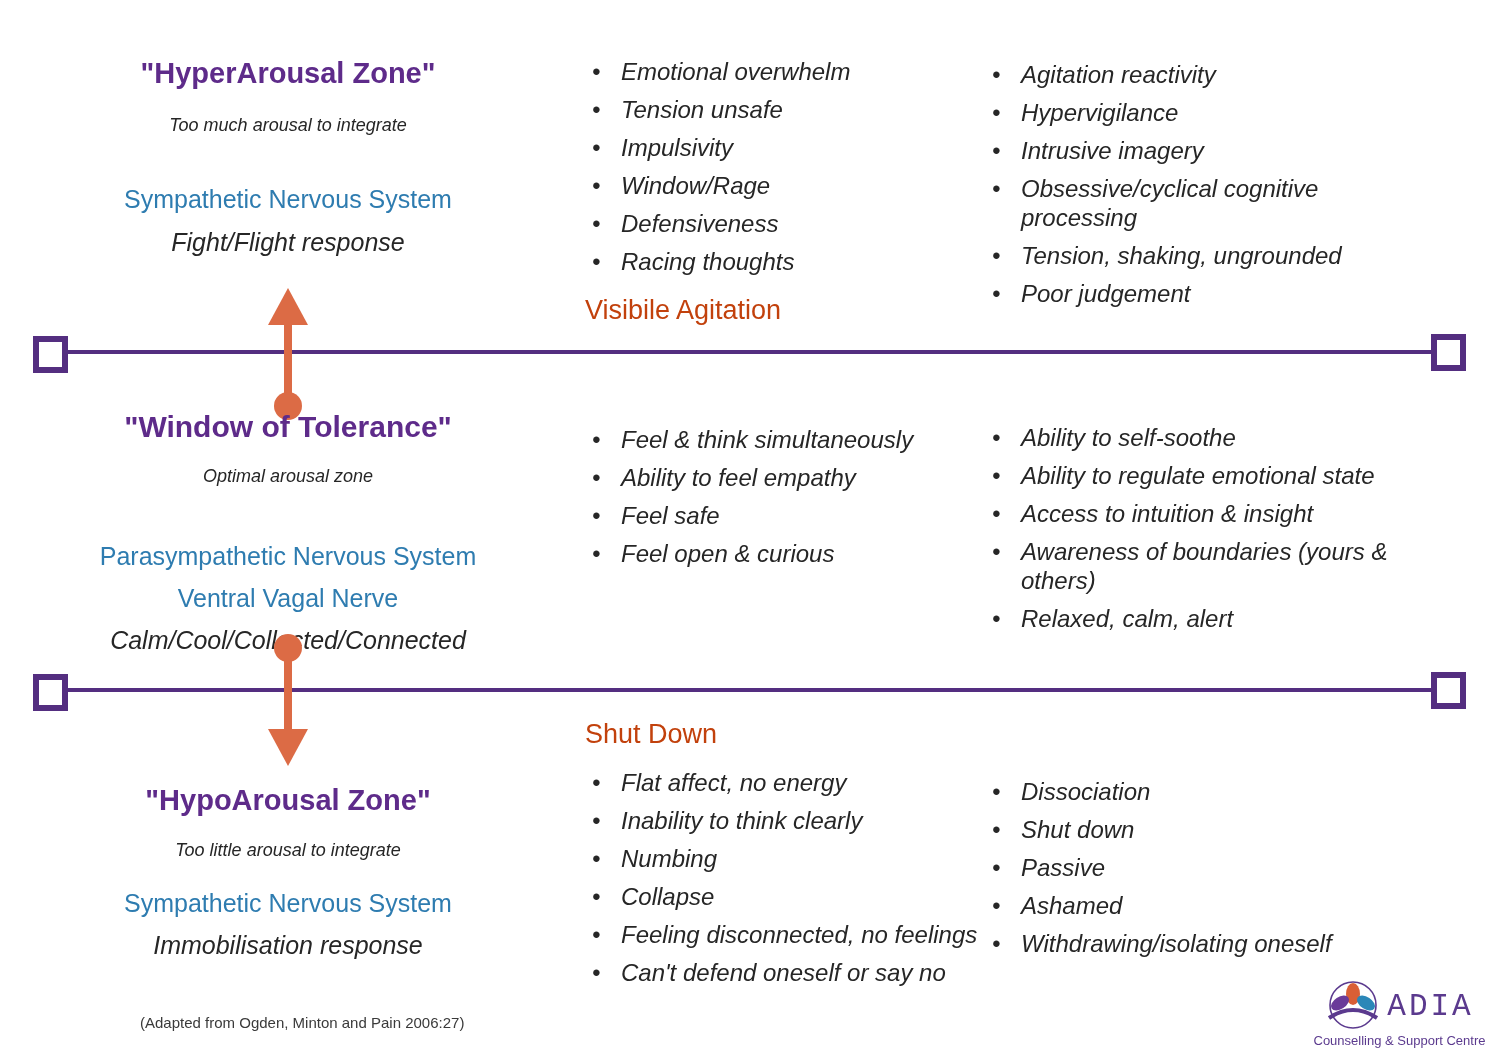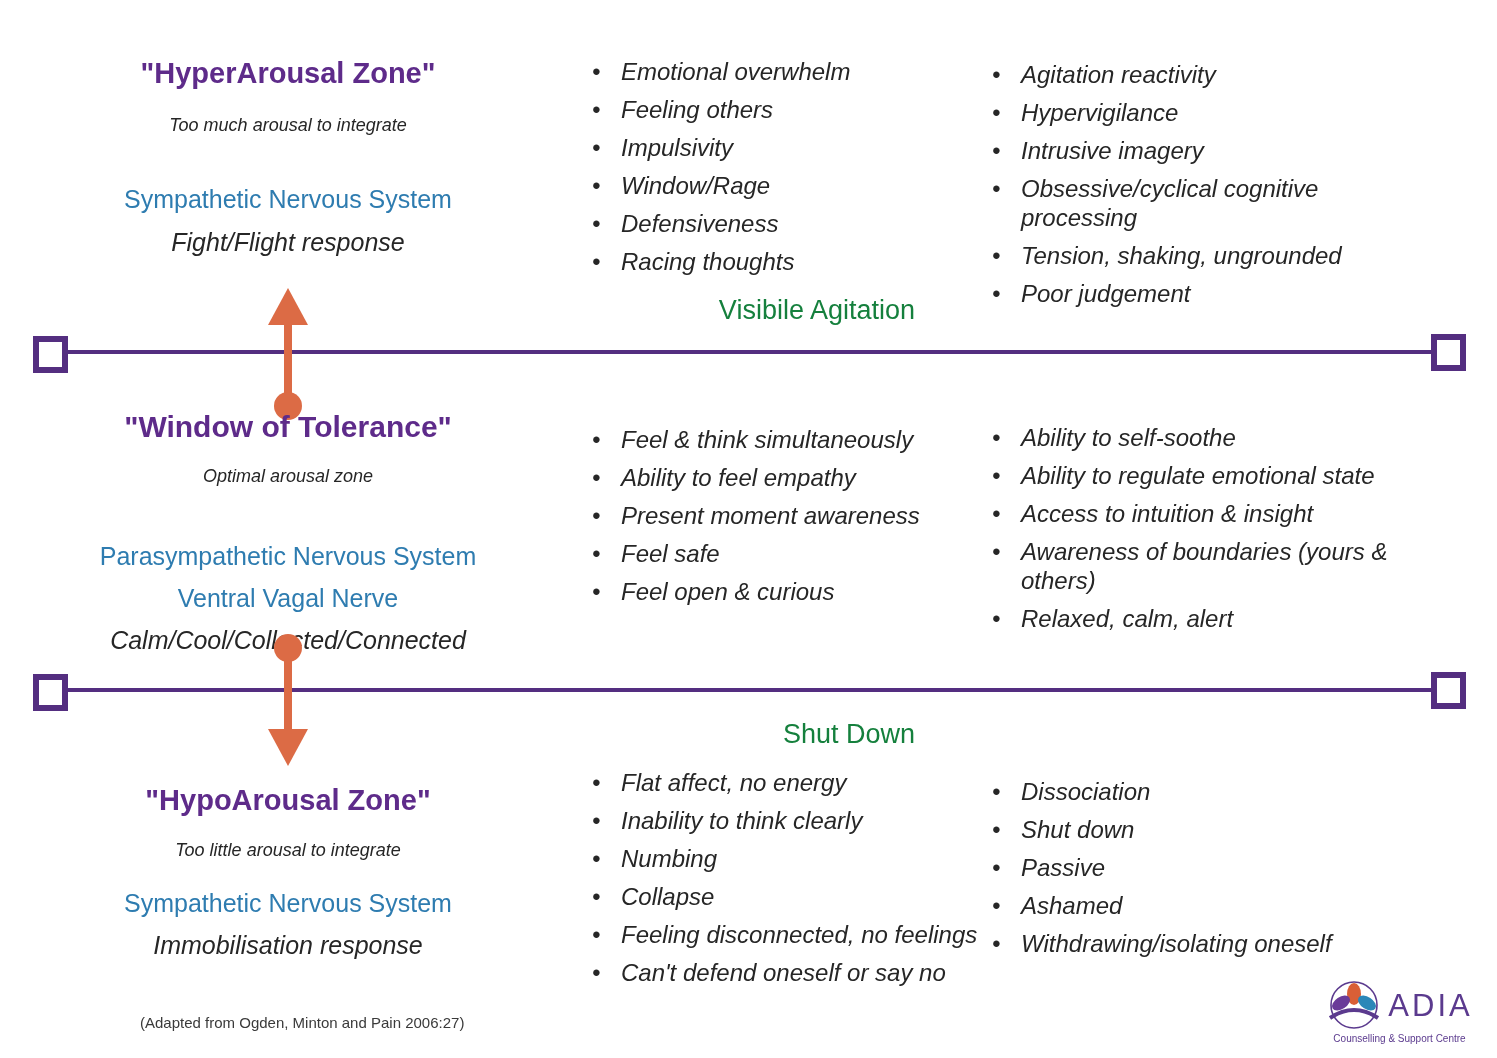--- a/index.html
+++ b/index.html
@@ -19,49 +19,49 @@
 
   
   ul.blist { position:absolute; list-style:none; margin:0; padding:0;
              font-size:24px; color:#262626; }
   ul.blist li { position:relative; padding-left:36px; line-height:29px; margin-bottom:9px;font-style:italic; }
   ul.blist li::before { content:"\2022"; position:absolute; left:7px; top:0; }
 
   .col-mid   { left:585px; width:400px; }
   .col-right { left:985px; width:405px; }
 
-  .blue-label { position:absolute; left:585px; width:330px; text-align:right;
-                font-size:27px; color:#15803d; }
+  .blue-label { position:absolute; left:585px; width:330px; text-align:left;
+                font-size:27px; color:#c2410c; }
 
   
   .divider-line { position:absolute; left:47px; width:1400px; height:4px; background:#542e80; }
   .end-square { position:absolute; width:23px; height:25px; border:6px solid #542e80; background:#fff; }
 
   .arrow-svg { position:absolute; }
 
   
   .citation { position:absolute; left:140px; top:1014px; font-size:15px; color:#3a3a3a; }
   .logo { position:absolute; left:1312px; top:980px; width:175px; text-align:center; }
   .logo-row { display:flex; align-items:center; justify-content:center; gap:6px; }
-  .logo-name { font-size:31px; color:#5b3a8e; letter-spacing:3px; }
-  .logo-tagline { font-size:10px; color:#5b3a8e; margin-top:1px; white-space:nowrap; }
+  .logo-name { font-size:31px; color:#5b3a8e; letter-spacing:3px;font-family:Liberation Mono, monospace; }
+  .logo-tagline { font-size:13px; color:#5b3a8e; margin-top:1px; white-space:nowrap; }
 </style>
 </head>
 <body>
 
 <div class="zone-block" style="top:56px">
   <div class="zone-title">"HyperArousal Zone"</div>
   <div class="zone-sub" style="margin-top:18px">Too much arousal to integrate</div>
   <div class="zone-system" style="margin-top:42px">Sympathetic Nervous System</div>
   <div class="zone-resp" style="margin-top:13px">Fight/Flight response</div>
 </div>
 
 <ul class="blist col-mid" style="top:57px">
     <li>Emotional overwhelm</li>
-    <li>Feeling others</li>
+    <li>Tension unsafe</li>
     <li>Impulsivity</li>
     <li>Window/Rage</li>
     <li>Defensiveness</li>
     <li>Racing thoughts</li>
   </ul>
 <div class="blue-label" style="top:295px">Visibile Agitation</div>
 <ul class="blist col-right" style="top:60px">
     <li>Agitation reactivity</li>
     <li>Hypervigilance</li>
     <li>Intrusive imagery</li>
@@ -84,21 +84,20 @@
   <div class="zone-title" style="font-size:30px">"Window of Tolerance"</div>
   <div class="zone-sub" style="margin-top:15px">Optimal arousal zone</div>
   <div class="zone-system" style="margin-top:48px">Parasympathetic Nervous System</div>
   <div class="zone-system" style="margin-top:12px">Ventral Vagal Nerve</div>
   <div class="zone-resp" style="margin-top:12px">Calm/Cool/Collected/Connected</div>
 </div>
 
 <ul class="blist col-mid" style="top:425px">
     <li>Feel &amp; think simultaneously</li>
     <li>Ability to feel empathy</li>
-    <li>Present moment awareness</li>
     <li>Feel safe</li>
     <li>Feel open &amp; curious</li>
   </ul>
 <ul class="blist col-right" style="top:423px">
     <li>Ability to self-soothe</li>
     <li>Ability to regulate emotional state</li>
     <li>Access to intuition &amp; insight</li>
     <li>Awareness of boundaries (yours &amp; others)</li>
     <li>Relaxed, calm, alert</li>
   </ul>

